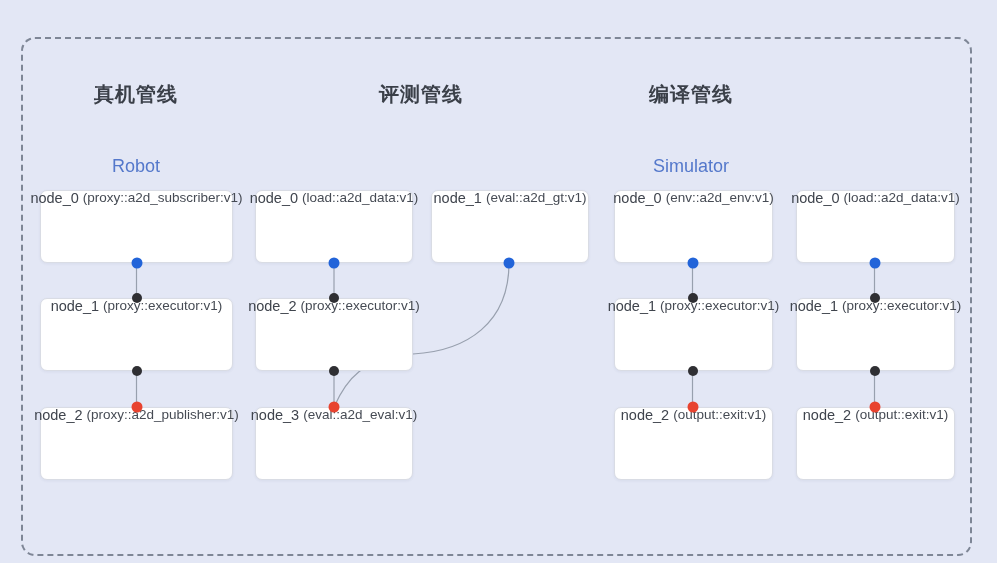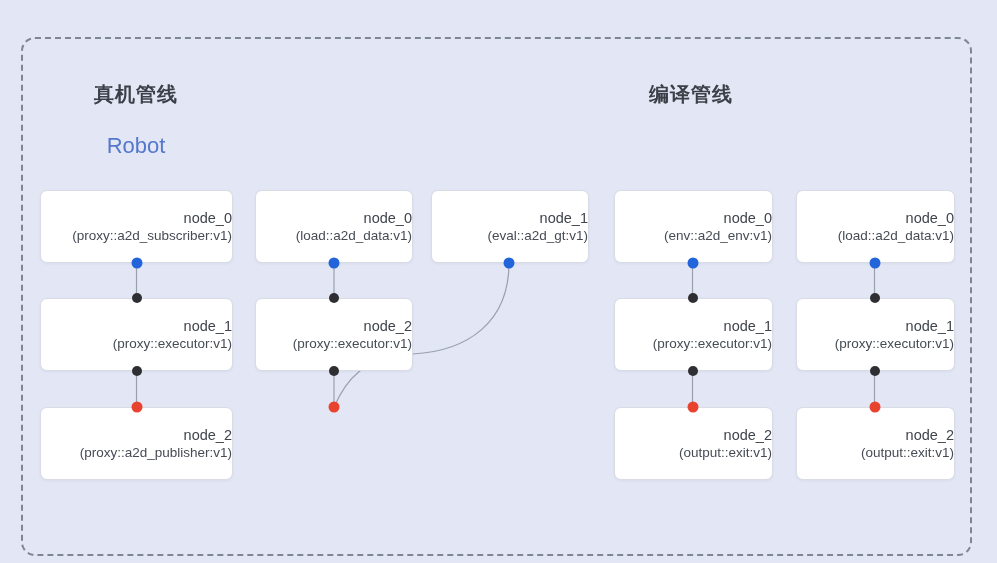--- a/index.html
+++ b/index.html
@@ -9,51 +9,53 @@
   }
   .frame{
     position:absolute;left:21px;top:17px;width:947px;height:515px;
     border:2px dashed #7e8696;border-radius:14px;
   }
   .title-zh{
     position:absolute;transform:translateX(-50%);top:61px;
     font-size:20px;font-weight:700;color:#3a3f48;letter-spacing:1px;white-space:nowrap;
   }
   .title-en{
-    position:absolute;transform:translateX(-50%);top:113px;
-    font-size:22px;font-weight:400;color:#5478cb;white-space:nowrap;
+    position:absolute;transform:translateX(-50%);top:136px;
+    font-size:18px;font-weight:400;color:#5478cb;white-space:nowrap;
   }
   .node{
     position:absolute;height:71px;background:#ffffff;
     border:1px solid #d9dce4;border-radius:7px;
     box-shadow:0 1px 3px rgba(60,70,110,0.07);
-    display:flex;flex-direction:column;align-items:flex-end;justify-content:center;
+    display:flex;align-items:flex-start;justify-content:center;
     gap:4px;z-index:2;
   }
   .node .n-name{font-size:14.5px;color:#3f444d;line-height:1;}
   .node .n-detail{font-size:13.5px;color:#464b54;line-height:1;white-space:nowrap;}
   svg.wires{position:absolute;left:0;top:0;z-index:1;}
   .dot{
     position:absolute;border-radius:50%;transform:translate(-50%,-50%);z-index:3;
   }
   .dot.blue{width:11px;height:11px;background:#2264d9;}
   .dot.black{width:10px;height:10px;background:#2f2f33;}
   .dot.red{width:11px;height:11px;background:#e8432f;}
 </style>
 </head>
 <body>
 
 <div class="stage">
 
   <div class="frame"></div>
 
   <div class="title-zh" style="left:136px">真机管线</div>
+  <div class="title-zh" style="left:421px">评测管线</div>
   <div class="title-zh" style="left:691px">编译管线</div>
 
   <div class="title-en" style="left:136px">Robot</div>
+  <div class="title-en" style="left:691px">Simulator</div>
 
   <svg class="wires" width="997" height="563" viewBox="0 0 997 563">
     <g fill="none" stroke="#98a0ae" stroke-width="1.2">
 
       <path d="M136.5 243 V278"></path>
       <path d="M136.5 351 V387"></path>
 
       <path d="M334 243 V278"></path>
       <path d="M334 351 V387"></path>
       <path d="M509 243 C509 303 467 331 413 334 C363 337 346 360 334 387"></path>
@@ -83,20 +85,24 @@
     <span class="n-name">node_0</span>
     <span class="n-detail">(load::a2d_data:v1)</span>
   </div>
   <div class="node" style="left:431px;top:170px;width:156px">
     <span class="n-name">node_1</span>
     <span class="n-detail">(eval::a2d_gt:v1)</span>
   </div>
   <div class="node" style="left:255px;top:278px;width:156px">
     <span class="n-name">node_2</span>
     <span class="n-detail">(proxy::executor:v1)</span>
+  </div>
+  <div class="node" style="left:255px;top:387px;width:156px">
+    <span class="n-name">node_3</span>
+    <span class="n-detail">(eval::a2d_eval:v1)</span>
   </div>
 
   <div class="node" style="left:614px;top:170px;width:157px">
     <span class="n-name">node_0</span>
     <span class="n-detail">(env::a2d_env:v1)</span>
   </div>
   <div class="node" style="left:614px;top:278px;width:157px">
     <span class="n-name">node_1</span>
     <span class="n-detail">(proxy::executor:v1)</span>
   </div>

